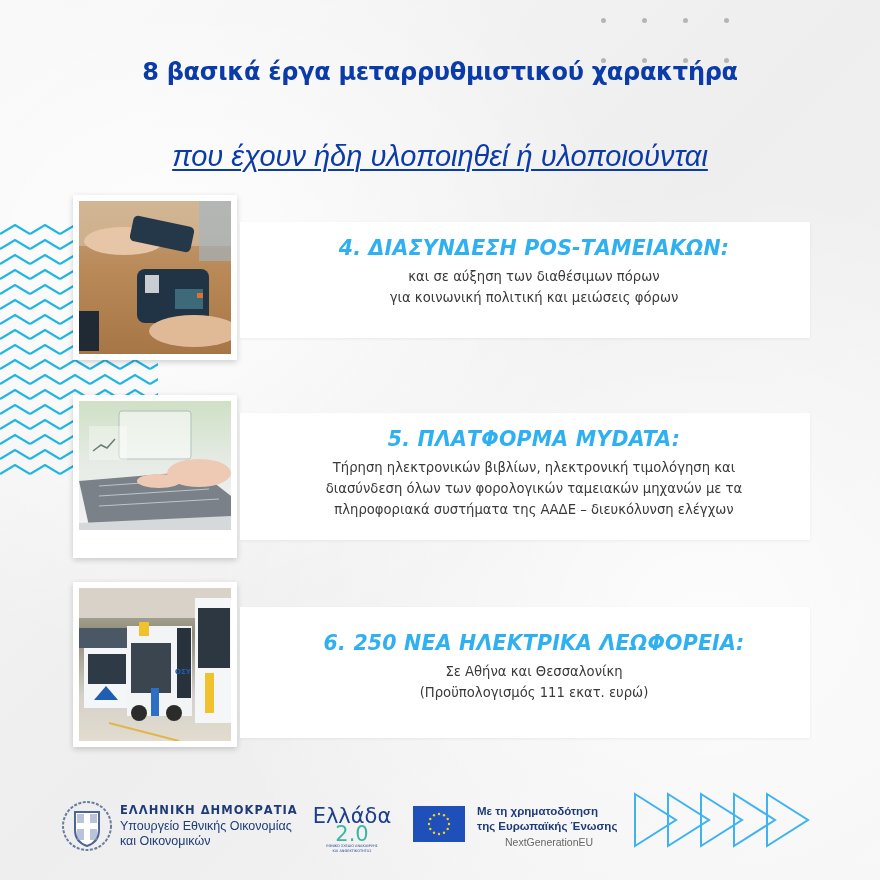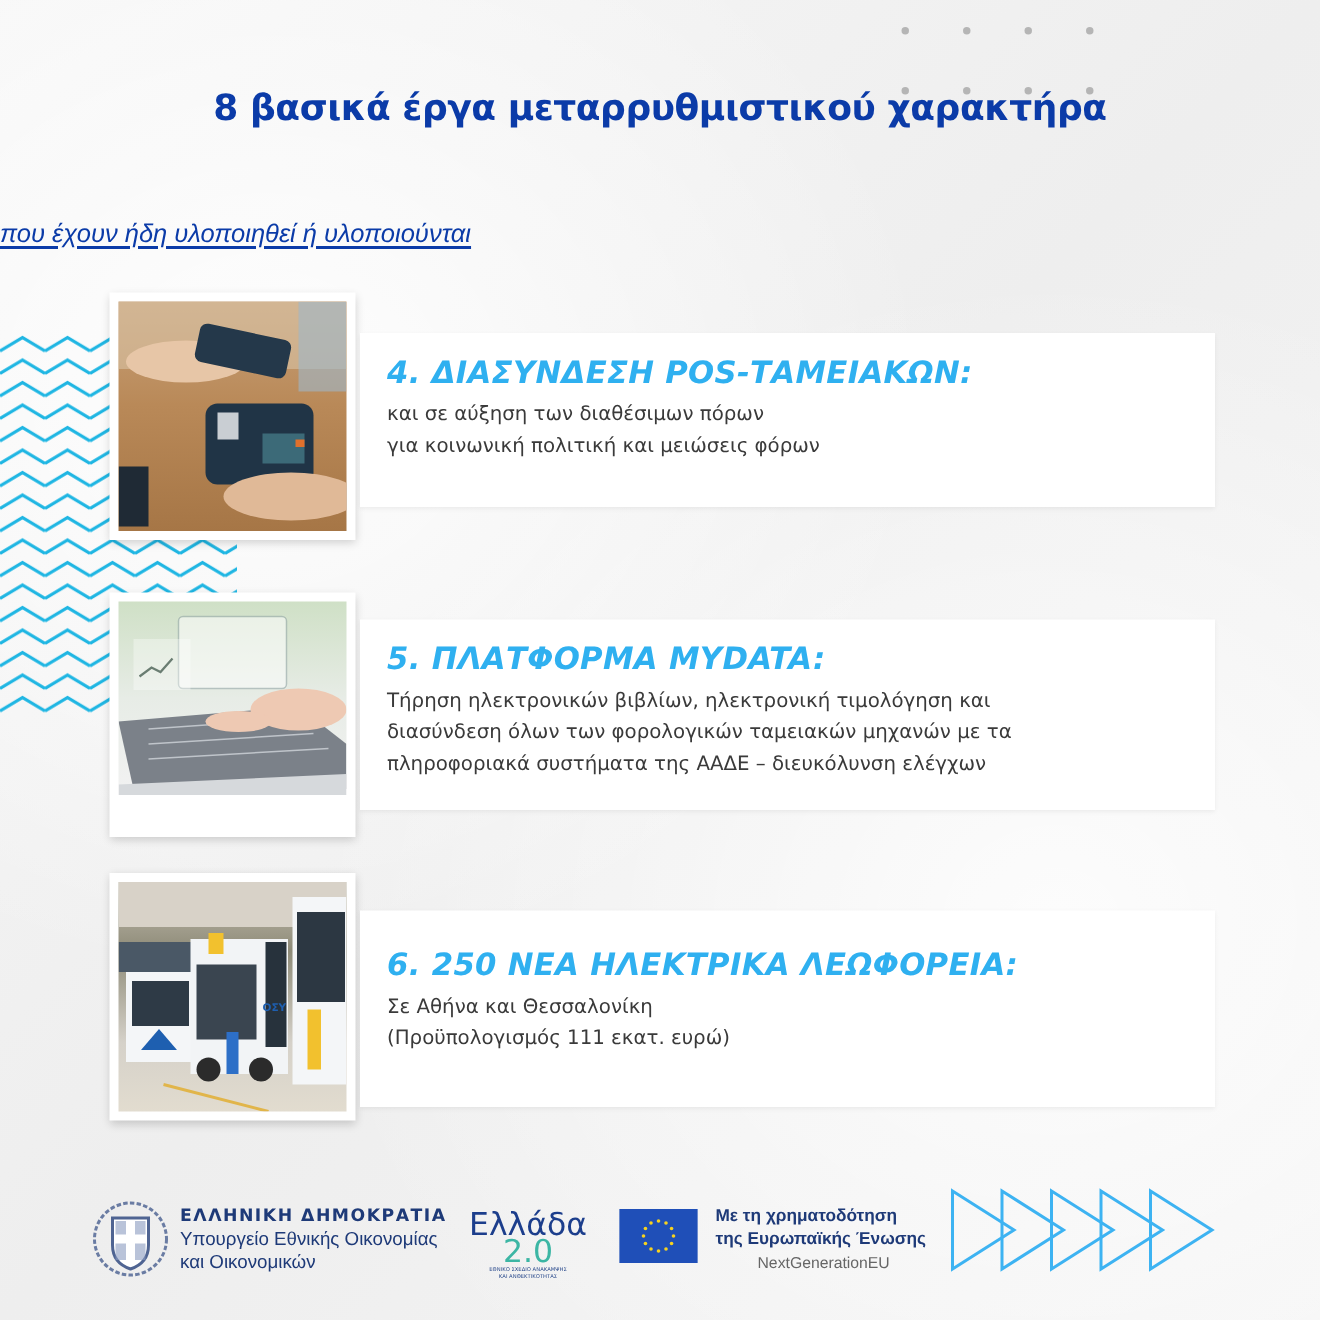--- a/index.html
+++ b/index.html
@@ -15,37 +15,37 @@
   }
   .dots { position: absolute; left: 598px; top: 15px; width: 140px; height: 50px; }
   .dot { position: absolute; width: 5px; height: 5px; border-radius: 50%; background: #b5b5b5; }
 
   .title {
     position: absolute; left: 0; top: 55px; width: 880px; text-align: center;
     color: #0b3ba8; font-family: "DejaVu Sans", sans-serif; font-weight: bold;
     font-size: 24px; line-height: 35px; letter-spacing: -0.3px;
   }
   .subtitle {
-    position: absolute; left: 0; top: 142px; width: 880px; text-align: left;
+    position: absolute; left: 0; top: 142px; width: 880px; text-align: center;
     color: #0b3ba8; font-family: "Liberation Sans", sans-serif; font-style: italic;
-    font-size: 17px; line-height: 28px;
+    font-size: 29px; line-height: 28px;
   }
   .subtitle span { text-decoration: underline; text-decoration-thickness: 2px; text-underline-offset: 3px; }
 
   .zigzag { position: absolute; left: 0; top: 222px; width: 158px; height: 255px; }
 
   .photo {
     position: absolute; left: 73px; width: 164px; height: 165px;
     background: #ffffff; padding: 6px; box-shadow: 0 2px 6px rgba(0,0,0,0.18);
   }
   .photo .img { width: 100%; height: 100%; position: relative; overflow: hidden; }
 
   .card {
     position: absolute; left: 240px; width: 570px; background: #ffffff;
-    padding: 14px 0 0 18px; box-shadow: 0 1px 3px rgba(0,0,0,0.06);
+    padding: 14px 0 0 18px; box-shadow: 0 1px 3px rgba(0,0,0,0.06); text-align: center;
   }
   .card-title {
     color: #2fb0f0; font-family: "DejaVu Sans", sans-serif; font-weight: bold;
     font-style: italic; font-size: 20.5px; line-height: 24px; letter-spacing: 0.2px;
   }
   .card-body {
     margin-top: 6px; color: #3a3a3a; font-family: "DejaVu Sans", sans-serif;
     font-size: 13.2px; line-height: 21px;
   }
   .card-body div { white-space: nowrap; }

